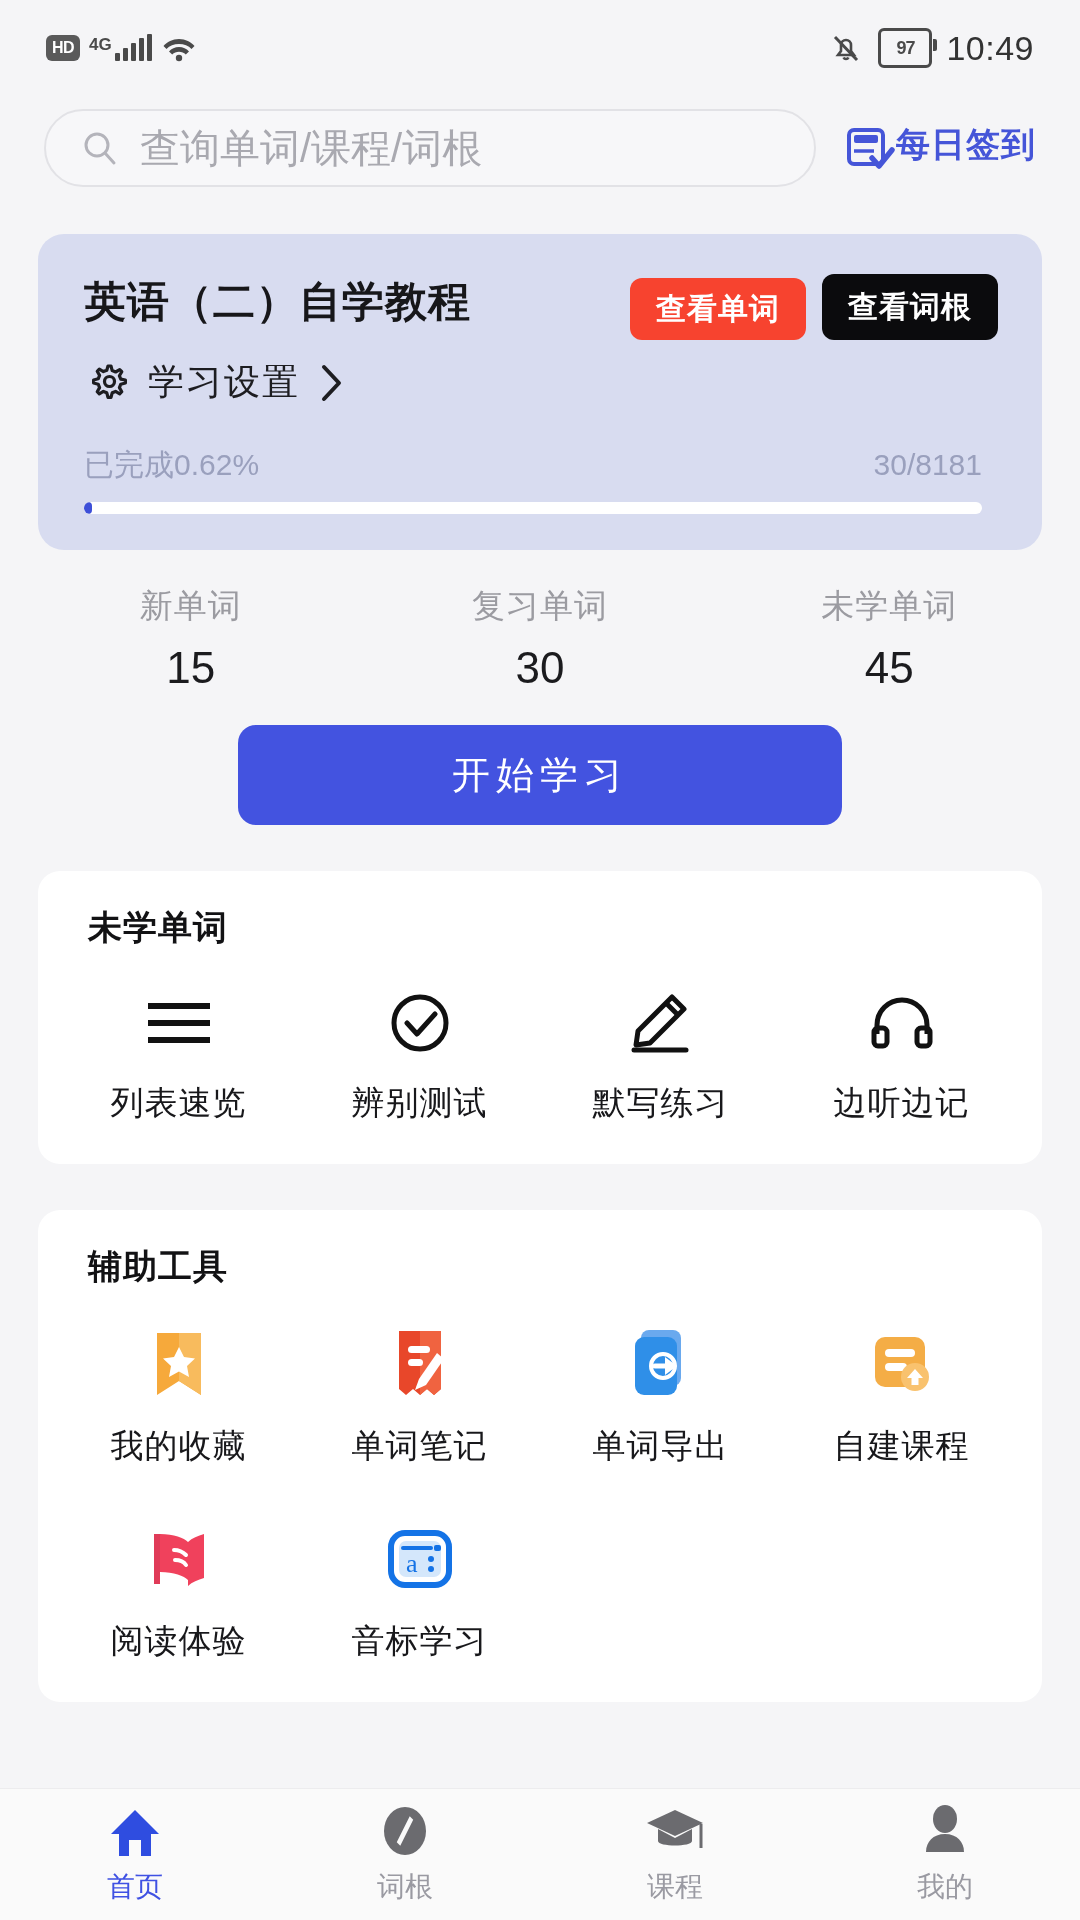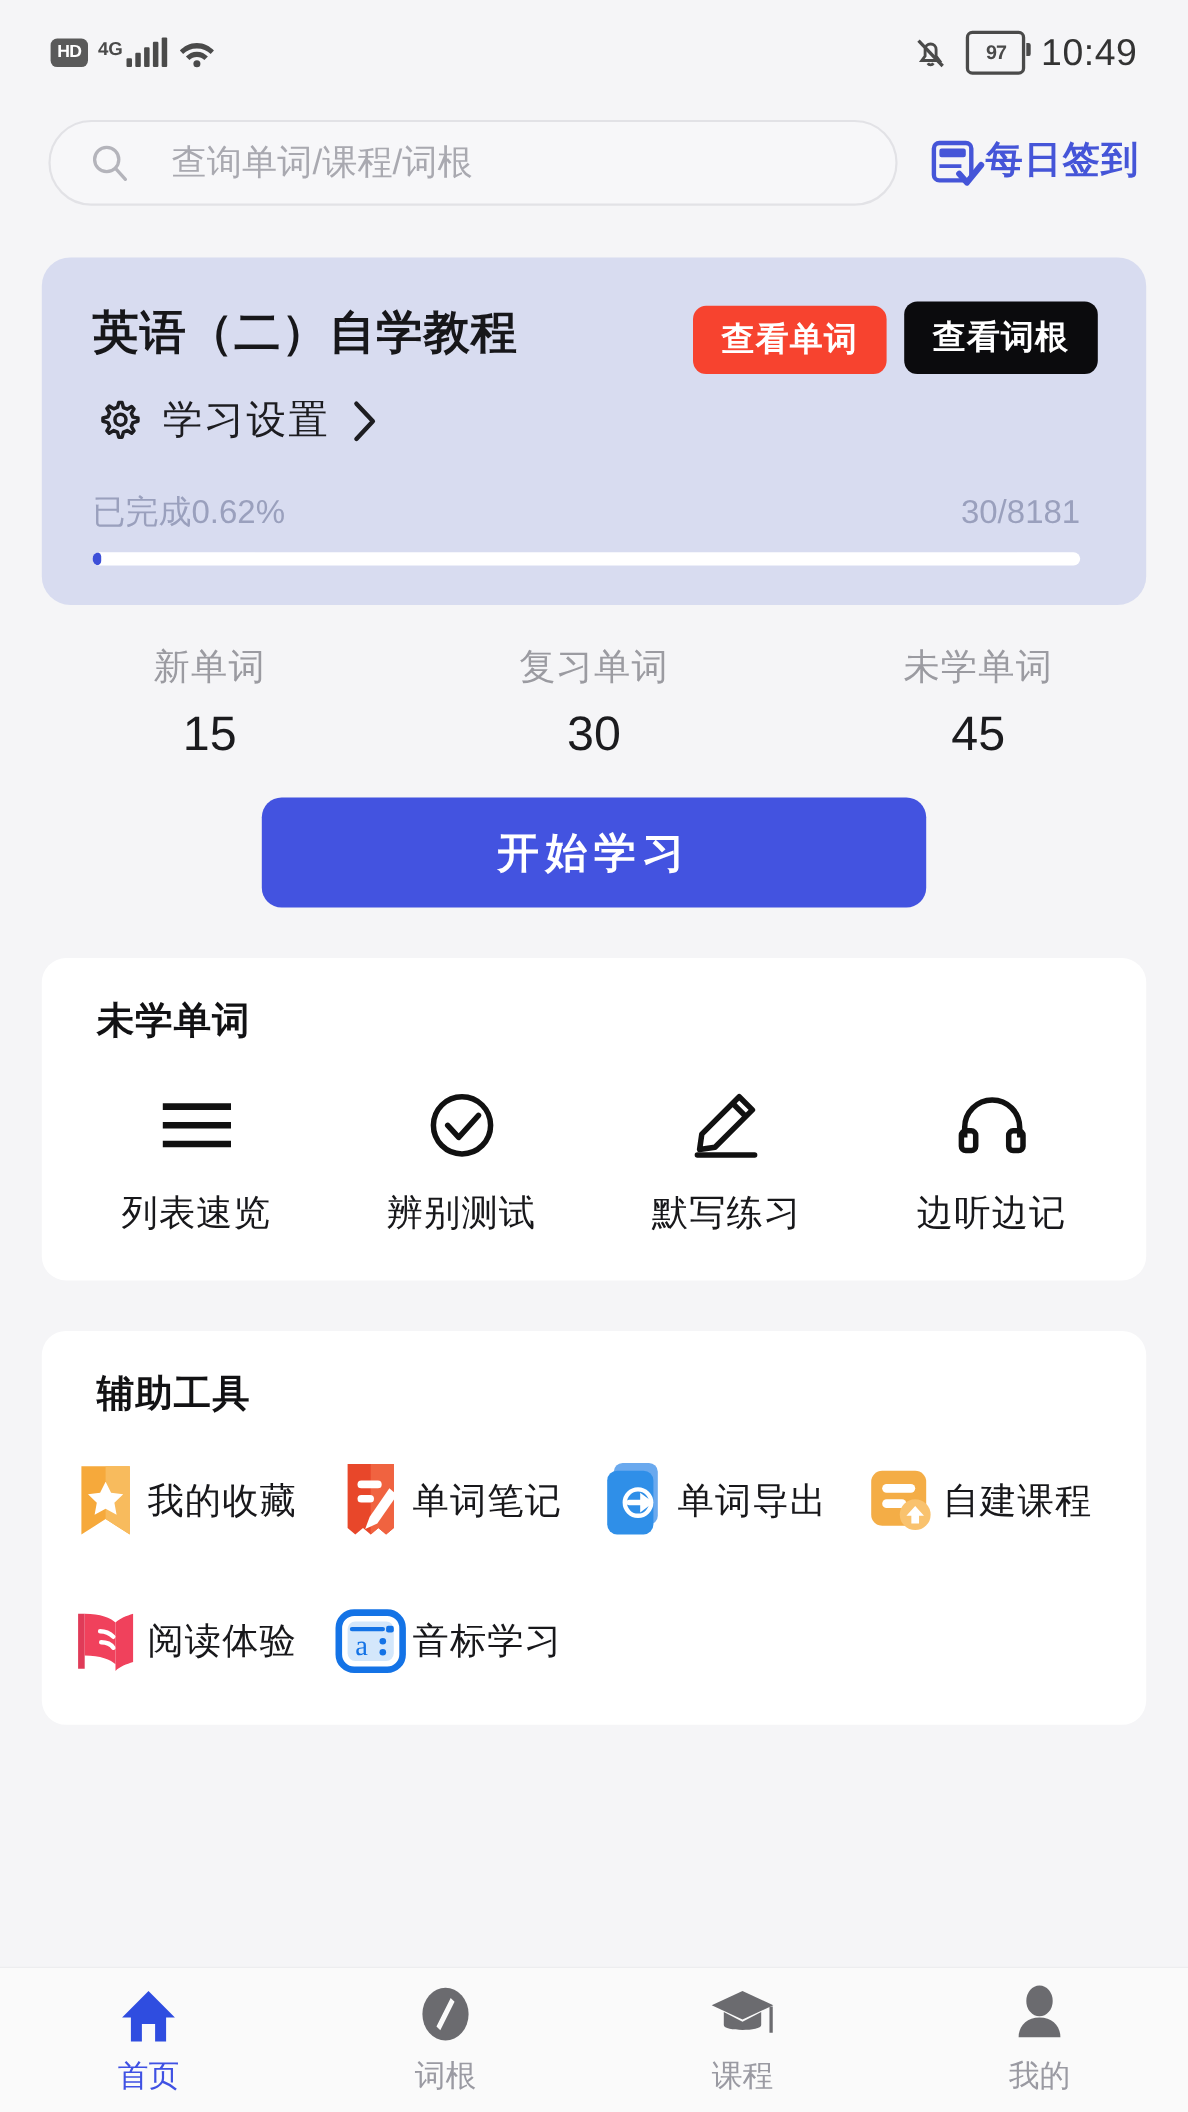--- a/index.html
+++ b/index.html
@@ -35,21 +35,21 @@
   .batt span { font-size:18px; font-weight:bold; color:#4a4a4a; letter-spacing:-1px; }
   .batt:after { content:""; position:absolute; right:-8px; top:8px; width:4px; height:12px; background:#4a4a4a; border-radius:0 2px 2px 0; }
   .clock { font-size:34px; color:#333; letter-spacing:0.5px; }
 
   
   .searchrow { display:flex; align-items:center; padding:0 44px; gap:28px; flex:0 0 auto; height:104px; }
   .searchbox {
     flex:1; height:78px; border:2px solid #e2e2e6; border-radius:39px; background:#f7f7f9;
     display:flex; align-items:center; padding:0 34px; gap:20px;
   }
-  .search-ph { font-size:32px; color:#a9a9b0;margin-left:16px; }
+  .search-ph { font-size:40px; color:#a9a9b0; }
   .checkin { display:flex; align-items:flex-start; }
   .checkin-label { font-size:34px; color:#4555d8; font-weight:bold; letter-spacing:1px; }
 
   
   .course-card {
     margin:34px 38px 0 38px; background:#d8dcf0; border-radius:26px;
     padding:40px 60px 36px 46px; position:relative; flex:0 0 auto;
   }
   .cc-title { font-size:42px; font-weight:bold; color:#17171a; letter-spacing:1px; }
   .cc-settings { display:flex; align-items:center; gap:16px; margin-top:28px; }
@@ -72,33 +72,33 @@
   
   .stats { display:flex; margin-top:34px; flex:0 0 auto; padding:0 16px; }
   .stat { flex:1; text-align:center; }
   .stat-label { font-size:33px; color:#9b9ba1; letter-spacing:1px; }
   .stat-value { font-size:44px; color:#1b1b1e; margin-top:14px; }
 
   
   .start-wrap { display:flex; justify-content:center; margin-top:32px; flex:0 0 auto; }
   .btn-start {
     width:604px; height:100px; background:#4353e0; color:#fff; border:none; border-radius:18px;
-    font-size:38px; font-weight:bold; letter-spacing:6px;
+    font-size:38px; font-weight:normal; letter-spacing:6px;
   }
 
   
   .panel { margin:46px 38px 0 38px; background:#fff; border-radius:22px; padding:34px 20px 38px 20px; flex:0 0 auto; }
   .panel-title { font-size:34px; font-weight:bold; color:#121214; letter-spacing:1px; padding-left:30px; }
   .tool-grid { display:flex; margin-top:40px; }
   .tool { flex:1; display:flex; flex-direction:column; align-items:center; gap:26px; }
   .tool-label { font-size:33px; color:#18181b; letter-spacing:1px; }
   .tool-ico { height:64px; display:flex; align-items:center; justify-content:center; }
 
   .grid4 { display:grid; grid-template-columns:repeat(4,1fr); row-gap:52px; margin-top:36px; }
-  .gitem { display:flex; align-items:center; }
+  .gitem { display:flex; flex-direction:column; align-items:center; gap:22px; }
   .gitem-label { font-size:33px; color:#18181b; letter-spacing:1px; }
   .gico { width:76px; height:76px; display:flex; align-items:center; justify-content:center; }
 
   .spacer { flex:1 1 auto; min-height:10px; }
 
   
   .bottomnav {
     height:132px; background:#fafafa; border-top:1px solid #ececee;
     display:flex; align-items:center; flex:0 0 auto;
   }

